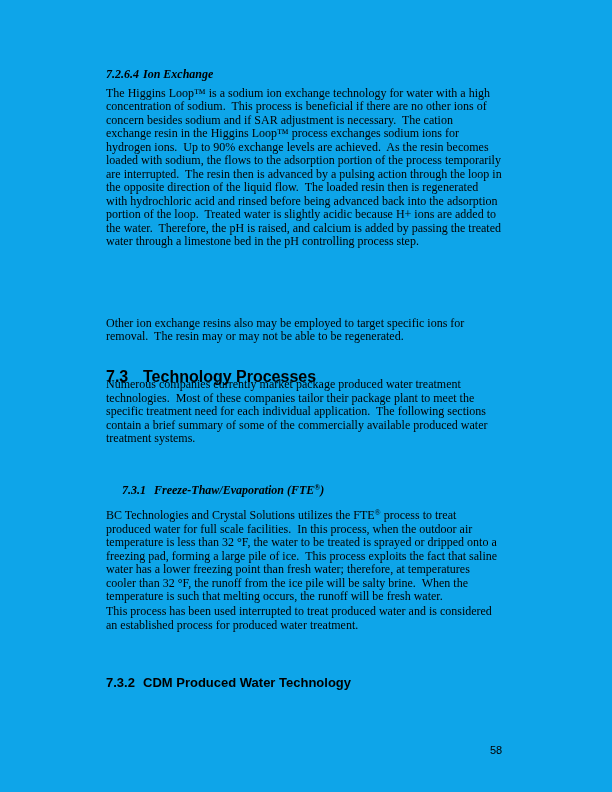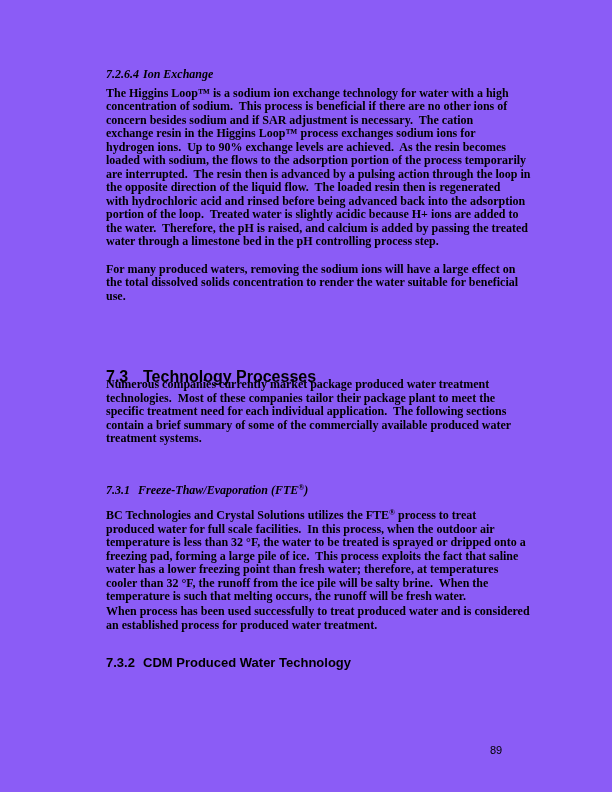--- a/index.html
+++ b/index.html
@@ -8,27 +8,26 @@
     background: #ffffff;
     color: #000000;
     font-family: "Liberation Serif", serif;
     position: relative;
     overflow: hidden;
   }
   .page {
     position: absolute;
     left: 0; top: 0;
     width: 612px; height: 792px;
-    background: #8b5cf6;
+    background: #0ea5e9;
   }
   .block {
     position: absolute;
     left: 106px;
     width: 440px;
-    font-weight: bold;
   }
   .body-text {
     font-size: 12px;
     line-height: 13.5px;
     white-space: pre-wrap;
     font-family: "Liberation Serif", serif;
   }
   .h-serif {
     font-size: 12px;
     line-height: 14px;
@@ -43,24 +42,25 @@
     font-weight: bold;
     font-family: "Liberation Sans", sans-serif;
     white-space: nowrap;
   }
   .h-sans-md {
     font-size: 13px;
     line-height: 15px;
     font-weight: bold;
     font-family: "Liberation Sans", sans-serif;
     white-space: nowrap;
+    margin-top: 20px;
   }
   .h-num { display: inline-block; }
   .nw37 { min-width: 37px; }
-  .nw32 { min-width: 32px; }
+  .nw32 { min-width: 32px; margin-left: 16px; }
   .page-number {
     position: absolute;
     left: 490px;
     top: 744px;
     font-size: 11px;
     line-height: 12px;
     font-family: "Liberation Sans", sans-serif;
   }
   sup.reg {
     font-size: 8px;
@@ -81,45 +81,44 @@
 concern besides sodium and if SAR adjustment is necessary.  The cation
 exchange resin in the Higgins Loop™ process exchanges sodium ions for
 hydrogen ions.  Up to 90% exchange levels are achieved.  As the resin becomes
 loaded with sodium, the flows to the adsorption portion of the process temporarily
 are interrupted.  The resin then is advanced by a pulsing action through the loop in
 the opposite direction of the liquid flow.  The loaded resin then is regenerated
 with hydrochloric acid and rinsed before being advanced back into the adsorption
 portion of the loop.  Treated water is slightly acidic because H+ ions are added to
 the water.  Therefore, the pH is raised, and calcium is added by passing the treated
 water through a limestone bed in the pH controlling process step.</div>
-  <div class="block body-text" style="top:262.5px">For many produced waters, removing the sodium ions will have a large effect on
-the total dissolved solids concentration to render the water suitable for beneficial
-use.</div>
+  <div class="block body-text" style="top:316.5px">Other ion exchange resins also may be employed to target specific ions for
+removal.  The resin may or may not be able to be regenerated.</div>
 
   <div class="block h-sans-lg" style="top:368px">
     <span class="h-num nw37">7.3</span><span>Technology Processes</span>
   </div>
   <div class="block body-text" style="top:378px">Numerous companies currently market package produced water treatment
 technologies.  Most of these companies tailor their package plant to meet the
 specific treatment need for each individual application.  The following sections
 contain a brief summary of some of the commercially available produced water
 treatment systems.</div>
 
   <div class="block h-serif" style="top:482.5px">
     <span class="h-num nw32">7.3.1</span><span>Freeze-Thaw/Evaporation (FTE<sup class="reg">®</sup>)</span>
   </div>
   <div class="block body-text" style="top:509px">BC Technologies and Crystal Solutions utilizes the FTE<sup class="reg">®</sup> process to treat
 produced water for full scale facilities.  In this process, when the outdoor air
 temperature is less than 32 °F, the water to be treated is sprayed or dripped onto a
 freezing pad, forming a large pile of ice.  This process exploits the fact that saline
 water has a lower freezing point than fresh water; therefore, at temperatures
 cooler than 32 °F, the runoff from the ice pile will be salty brine.  When the
 temperature is such that melting occurs, the runoff will be fresh water.</div>
-  <div class="block body-text" style="top:605px">When process has been used successfully to treat produced water and is considered
+  <div class="block body-text" style="top:605px">This process has been used interrupted to treat produced water and is considered
 an established process for produced water treatment.</div>
 
   <div class="block h-sans-md" style="top:655px">
     <span class="h-num nw37">7.3.2</span><span>CDM Produced Water Technology</span>
   </div>
 
-  <div class="page-number">89</div>
+  <div class="page-number">58</div>
 
 </div>
 
 </body></html>

